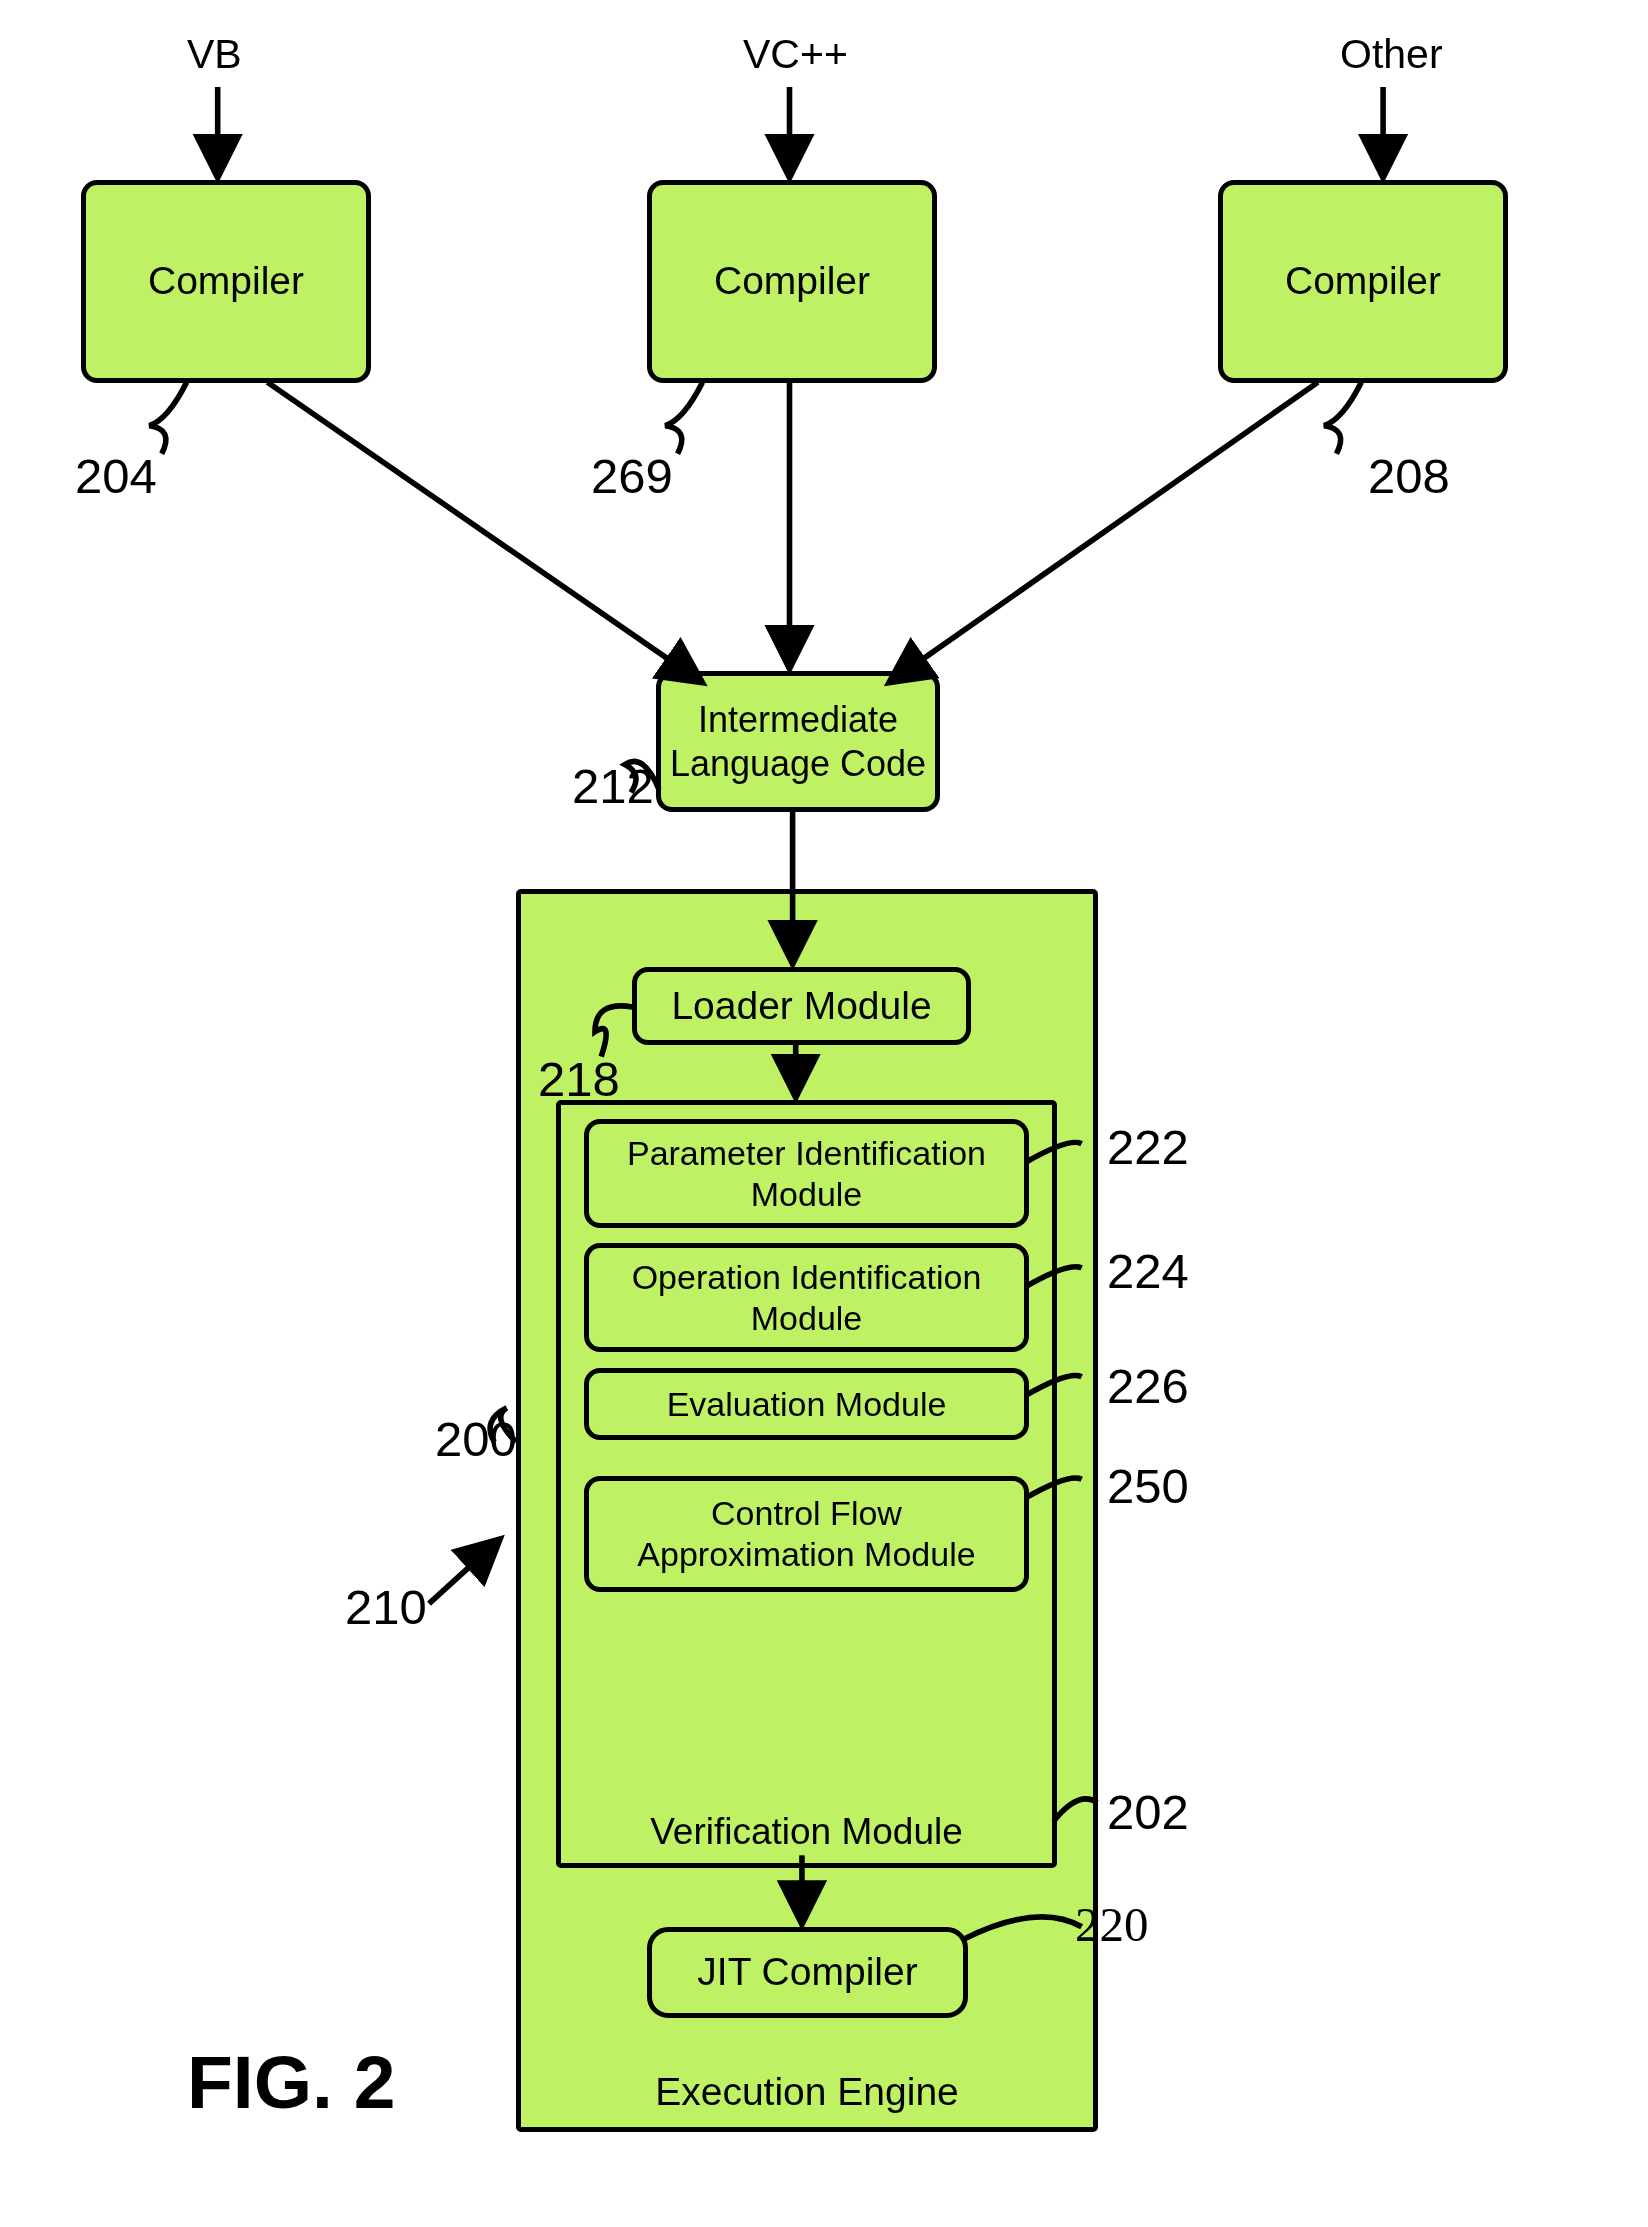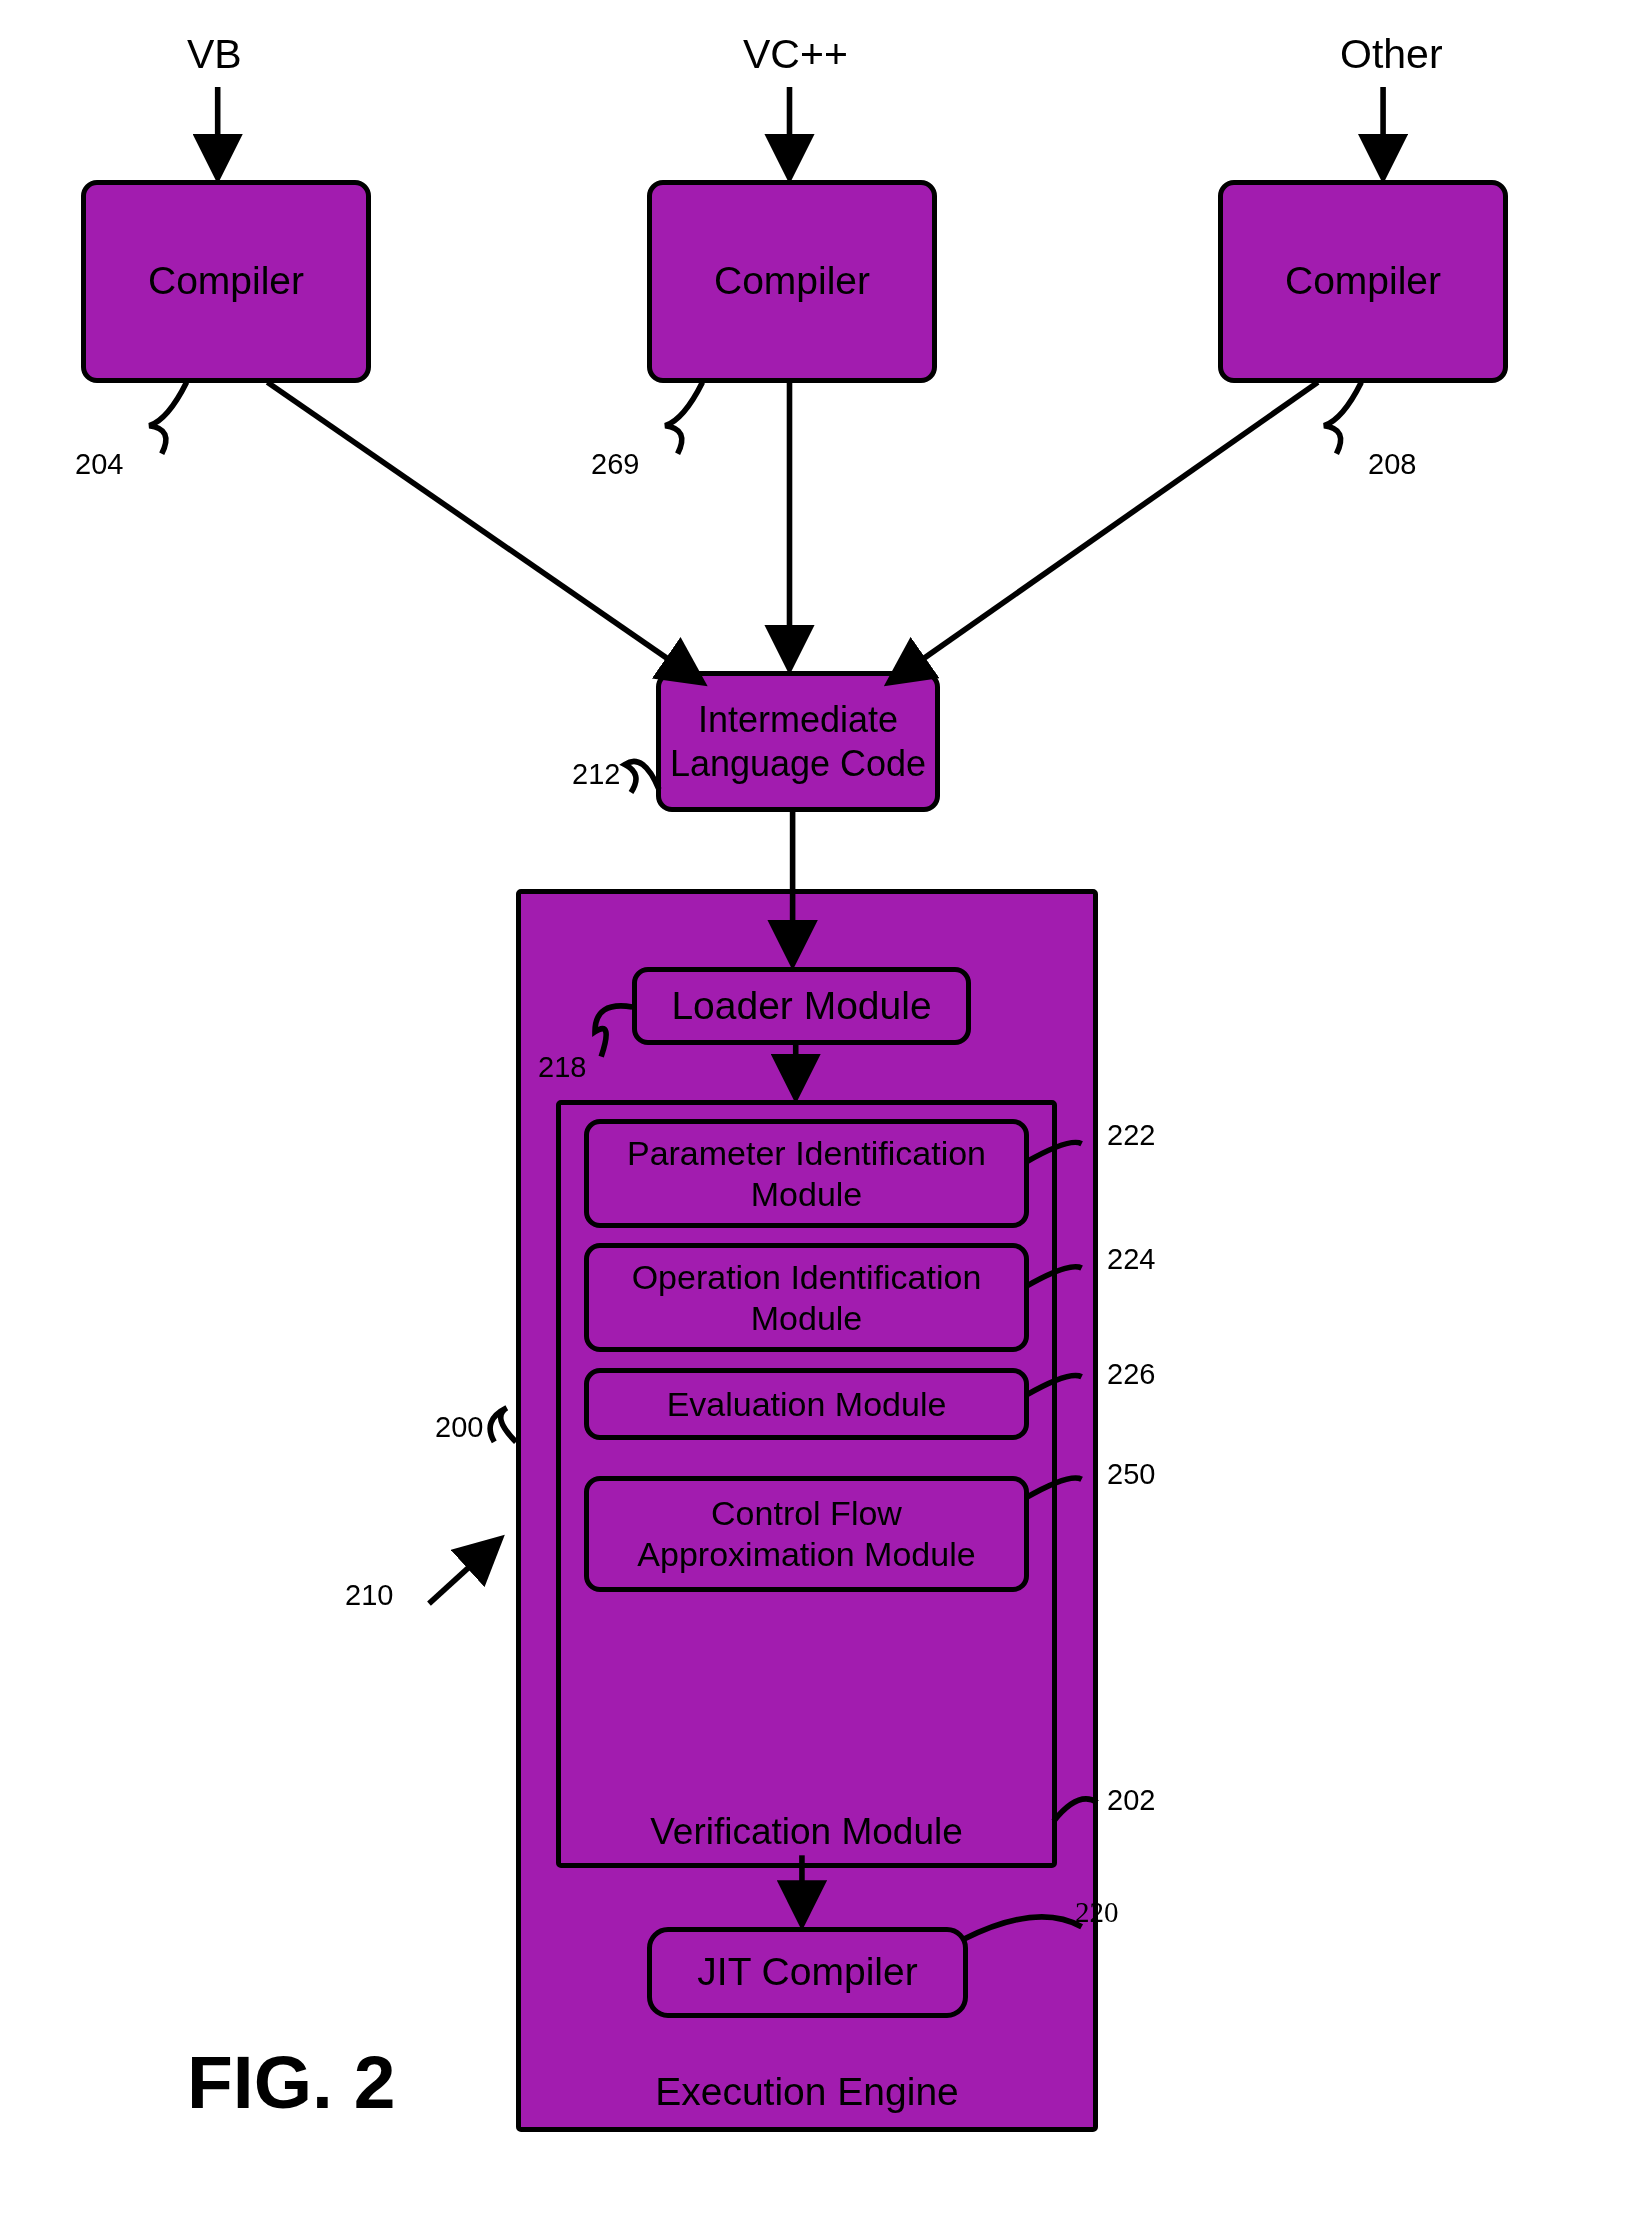--- a/index.html
+++ b/index.html
@@ -1,20 +1,20 @@
 <!DOCTYPE html>
 <html style="font-size:10px"><head>
 <meta charset="utf-8">
 <style>
   html,body{margin:0;padding:0;background:#fff;}
   .page{position:relative;width:1648px;height:2227px;font-family:Arial,Helvetica,sans-serif;color:#000;}
-  .box{position:absolute;border:5px solid #000;background:#a21caf;display:flex;align-items:center;justify-content:center;text-align:center;font-size:39px;line-height:1.2;border-radius:16px;}
+  .box{position:absolute;border:5px solid #000;background:#bef264;display:flex;align-items:center;justify-content:center;text-align:center;font-size:39px;line-height:1.2;border-radius:16px;}
   .label{position:absolute;font-size:41px;font-weight:400;}
   .figlabel{position:absolute;font-size:75px;font-weight:700;}
-  .num{position:absolute;font-size:29px;}
+  .num{position:absolute;font-size:49px;}
   svg.overlay{position:absolute;left:0;top:0;width:1648px;height:2227px;pointer-events:none;}
 </style>
 </head>
 <body>
 <div class="page">
 
 <div class="label" style="left:187px;top:31px;">VB</div>
 <div class="label" style="left:743px;top:31px;">VC++</div>
 <div class="label" style="left:1340px;top:31px;">Other</div>
 

